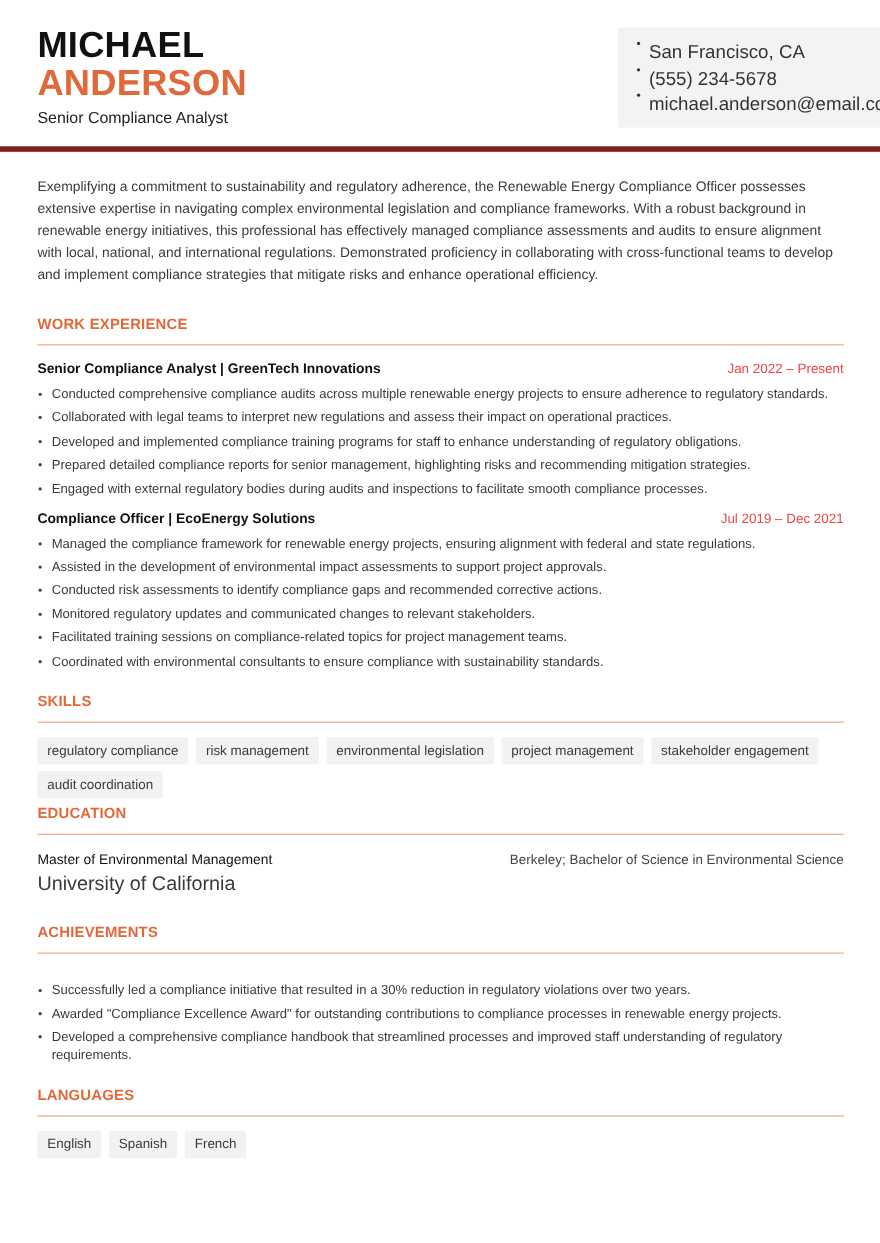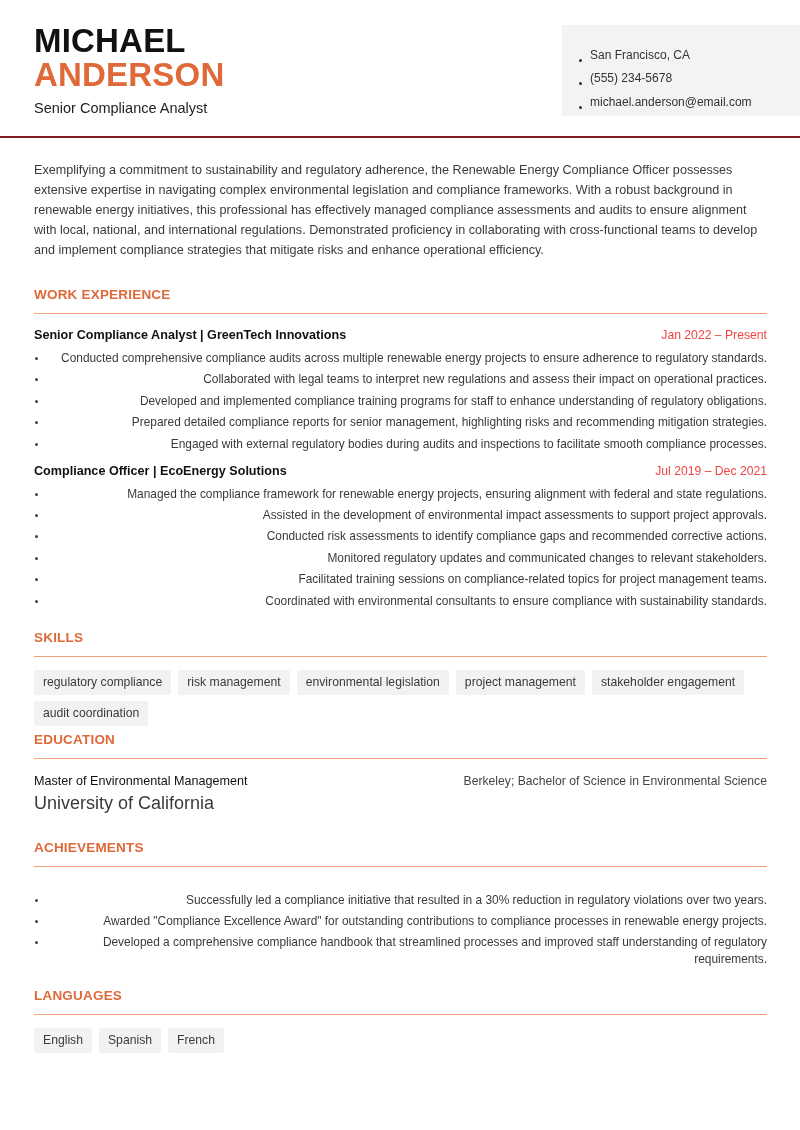--- a/index.html
+++ b/index.html
@@ -5,21 +5,21 @@
   * { box-sizing: border-box; margin: 0; padding: 0; }
   html, body { width: 800px; height: 1130px; background: #ffffff; }
   body {
     font-family: "Liberation Sans", "DejaVu Sans", sans-serif;
     color: #3a3a3a;
     position: relative;
     overflow: hidden;
   }
   .header {
     position: absolute; left: 0; top: 0; width: 800px; height: 138px;
-    border-bottom: 2px solid #7f1d1d;
+    border-bottom: 5px solid #7f1d1d;
   }
   .name-first {
     position: absolute; left: 34px; top: 22px;
     font-size: 33px; font-weight: 700; color: #111111; letter-spacing: 0.2px;
     line-height: 38px;
   }
   .name-last {
     position: absolute; left: 34px; top: 56px;
     font-size: 33px; font-weight: 700; color: #e0693a; letter-spacing: 0.2px;
     line-height: 38px;
@@ -27,22 +27,22 @@
   .job-title {
     position: absolute; left: 34px; top: 99px;
     font-size: 14.5px; color: #222222; line-height: 18px;
   }
   .contact-box {
     position: absolute; left: 562px; top: 25px; width: 238px; height: 91px;
     background: #f3f3f3;
     padding: 13px 0 0 17px;
   }
   .contact-item {
-    display: flex; align-items: flex-end;
-    font-size: 12px; color: #333333; height: 23.5px;
+    display: flex; align-items: flex-start;
+    font-size: 17px; color: #333333; height: 23.5px;
   }
   .contact-item .bullet {
     width: 3px; height: 3px; border-radius: 50%; background: #333;
     margin-right: 8px; flex: none;
   }
   .content {
     position: absolute; left: 34px; top: 160px; width: 733px;
   }
   .summary {
     font-size: 12.6px; line-height: 20px; color: #3a3a3a;
@@ -57,21 +57,21 @@
   .job-head {
     display: flex; justify-content: space-between; align-items: flex-end;
     margin-top: 14px;
   }
   .job-role {
     font-size: 12.6px; font-weight: 700; color: #111111;
   }
   .job-dates {
     font-size: 12.2px; color: #ef4444;
   }
-  ul.bullets { list-style: none; margin-top: 8px; text-align: right; }
+  ul.bullets { list-style: none; margin-top: 8px; }
   ul.bullets li {
     position: relative; padding-left: 13px;
     font-size: 11.9px; line-height: 17px; color: #3a3a3a;
     margin-bottom: 4.4px;
   }
   ul.bullets li::before {
     content: ""; position: absolute; left: 1px; top: 7px;
     width: 3px; height: 3px; border-radius: 50%; background: #444;
   }
   .tags { display: flex; flex-wrap: wrap; margin-top: 13px; }

